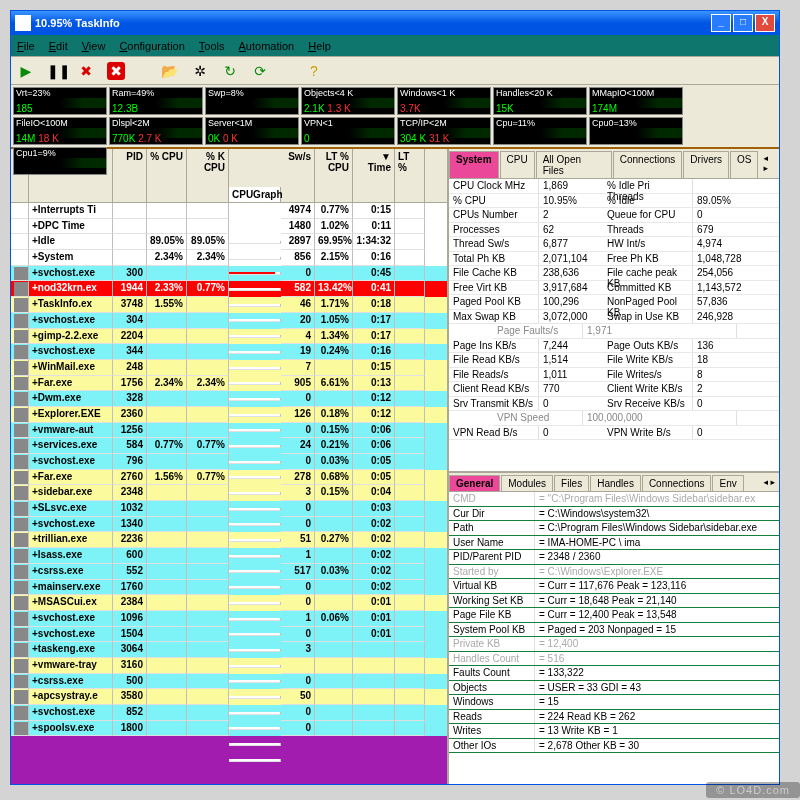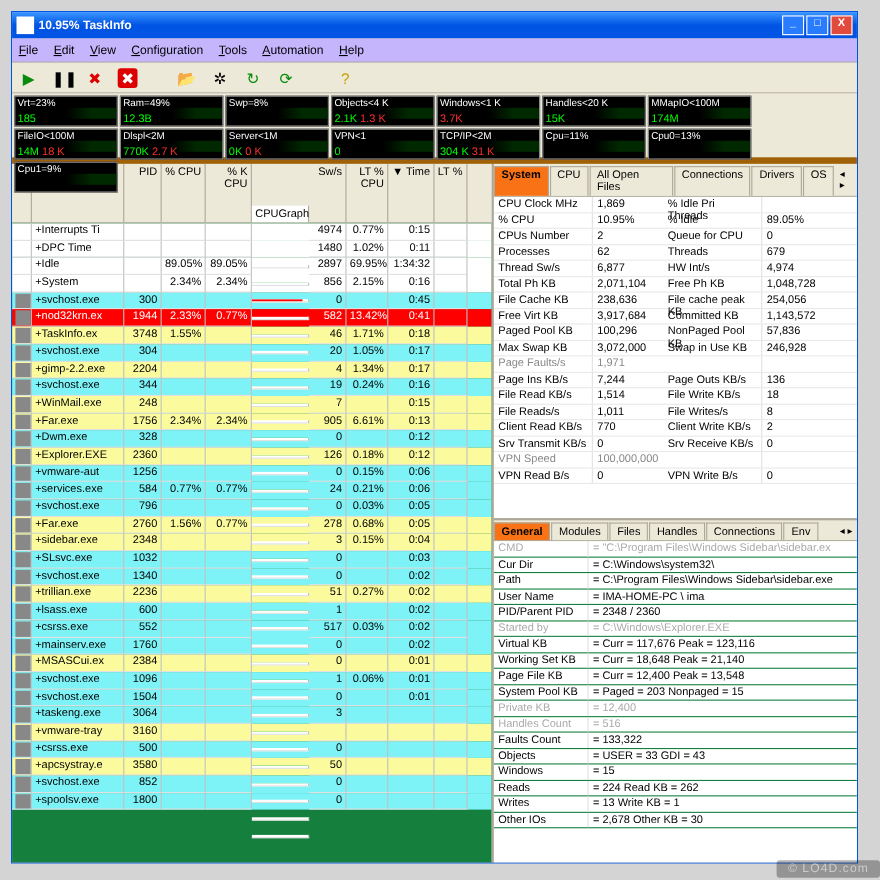--- a/index.html
+++ b/index.html
@@ -3,64 +3,64 @@
 <meta charset="utf-8">
 <style>
   * { box-sizing: border-box; margin: 0; padding: 0; }
   body { font-family: Tahoma, sans-serif; font-size: 11px; background: #d4d4d4; width: 800px; height: 800px; overflow: hidden; position: relative; }
   .window { position: absolute; left: 10px; top: 10px; width: 770px; height: 775px; background: #ece9d8; border: 1px solid #0054e3; display: flex; flex-direction: column; }
   .titlebar { height: 24px; background: linear-gradient(to bottom, #3a95ff, #0054e3 50%, #0054e3); display: flex; align-items: center; padding: 3px 4px; color: white; font-weight: bold; }
   .titlebar .icon { width: 16px; height: 16px; background: #fff; margin-right: 4px; }
   .titlebar .title { flex: 1; }
   .winbtn { width: 20px; height: 18px; margin-left: 2px; background: #2a7cff; border: 1px solid #fff; font-size: 10px; color: #fff; text-align: center; line-height: 14px; }
   .winbtn.close { background: #e14a3c; }
-  .menubar { height: 22px; background: #c4b5fd; display: flex; align-items: center; padding: 0 6px; gap: 14px; border-bottom: 1px solid #aca899; }
+  .menubar { height: 22px; background: #0f766e; display: flex; align-items: center; padding: 0 6px; gap: 14px; border-bottom: 1px solid #aca899; }
   .menubar span u { text-decoration: underline; }
   .toolbar { height: 28px; background: #ece9d8; display: flex; align-items: center; padding: 0 6px; gap: 12px; border-bottom: 1px solid #aca899; }
   .tbtn { width: 18px; height: 18px; text-align: center; line-height: 18px; font-size: 14px; }
-  .graphs { height: 64px; background: #ece9d8; padding: 2px; display: flex; gap: 2px; flex-wrap: wrap; border-bottom: 6px solid #a16207; }
+  .graphs { height: 64px; background: #ece9d8; padding: 2px; display: flex; gap: 2px; flex-wrap: wrap; border-bottom: 2px solid #a16207; }
   .graph { width: 94px; height: 28px; background: #000; border: 1px solid #888; position: relative; overflow: hidden; }
   .graph .gl { position: absolute; top: 0; left: 2px; font-size: 9px; color: #fff; }
   .graph .gv { position: absolute; bottom: 0; left: 2px; font-size: 10px; }
   .graph .gv .a { color: #00ff00; margin-top: 12px; }
   .graph .gv .b { color: #ff3030; }
   .graph .bar2 { position: absolute; right: 0; top: 10px; width: 50%; height: 10px; background: linear-gradient(to right, transparent, #003300 50%); opacity: 0.8; }
   .content { flex: 1; display: flex; }
-  .left { width: 436px; display: flex; flex-direction: column; }
+  .left { width: 436px; display: flex; flex-direction: column; font-weight: bold; }
   .right { flex: 1; display: flex; flex-direction: column; border-left: 2px solid #aca899; }
   .gridhead { display: flex; background: #ece9d8; border-bottom: 1px solid #aca899; }
   .gridhead div { border-right: 1px solid #aca899; padding: 2px 3px; font-size: 10px; }
-  .gridbody { flex: 1; overflow: hidden; background: #15803d; }
+  .gridbody { flex: 1; overflow: hidden; background: #a21caf; }
   .row { display: flex; height: 15.7px; }
   .row.cyan { background: #7ef3f7; }
   .row.yellow { background: #fbfb9d; }
   .row.red { background: #ff0000; color: #fff; }
   .row.gr { background: #fff; }
   .cell { border-right: 1px solid #c0c0c0; border-bottom: 1px solid #e0e0e0; padding: 1px 3px; overflow: hidden; white-space: nowrap; font-size: 10px; }
   .c-ic { width: 18px; }
   .c-pr { width: 84px; }
   .c-pid { width: 34px; text-align: right; }
   .c-cpu { width: 40px; text-align: right; }
   .c-kcpu { width: 42px; text-align: right; }
   .c-gr { width: 52px; background: #fff; position: relative; margin-top: 38px; }
   .c-sw { width: 34px; text-align: right; }
   .c-lt { width: 38px; text-align: right; }
   .c-tm { width: 42px; text-align: right; }
   .c-lt2 { width: 30px; }
   .pic { width: 14px; height: 14px; display: inline-block; background: #888; }
   .tabs { display: flex; background: #ece9d8; border-bottom: 1px solid #aca899; padding-top: 2px; }
   .tab { padding: 2px 6px; font-size: 10px; border: 1px solid #aca899; border-bottom: none; background: #ece9d8; margin-right: 1px; }
-  .tab.act { background: #f97316; font-weight: bold; }
+  .tab.act { background: #ec4899; font-weight: bold; }
   .info { flex: 1; background: #fff; overflow: hidden; }
   .irow { display: flex; border-bottom: 1px solid #e8e8e8; height: 14.5px; font-size: 10px; }
   .irow .il { width: 90px; padding: 1px 4px; border-right: 1px solid #e0e0e0; }
   .irow .iv { width: 64px; padding: 1px 4px; }
   .irow .il2 { width: 90px; padding: 1px 4px; border-right: 1px solid #e0e0e0; }
   .irow .iv2 { flex: 1; padding: 1px 4px; }
-  .irow.grey { color: #888; }
+  .irow.grey { color: #888; margin-left: 44px; }
   .grow { display: flex; border-bottom: 1px solid #15803d; height: 14.5px; font-size: 10px; }
   .grow .gl { width: 86px; padding: 1px 4px; border-right: 1px solid #e0e0e0; }
   .grow .gv2 { flex: 1; padding: 1px 4px; }
   .grow.grey { color: #aaa; }
   .redbar { position: absolute; left: 0; top: 0; height: 100%; background: #ff0000; width: 90%; }
   .cg-line { position: absolute; left: 0; bottom: 2px; width: 100%; height: 1px; background: #00aa00; }
   .watermark { position: absolute; right: 0; bottom: 2px; background: rgba(0,0,0,0.3); color: #ccc; font-size: 11px; padding: 2px 10px; border-radius: 3px; font-family: Arial; letter-spacing: 1px; }
 </style>
 </head>
 <body>

